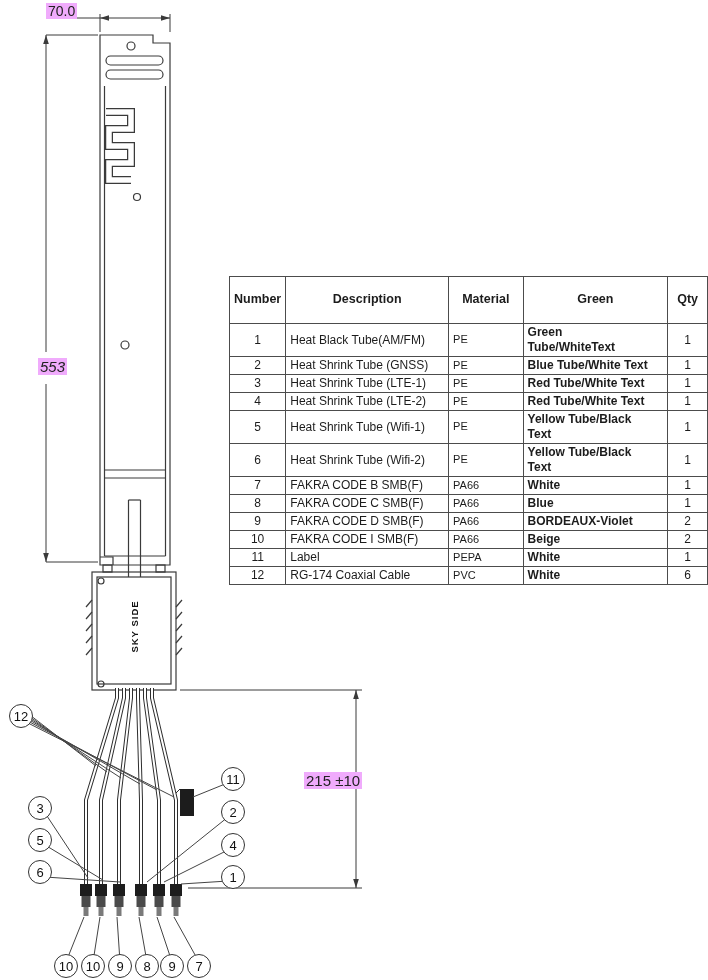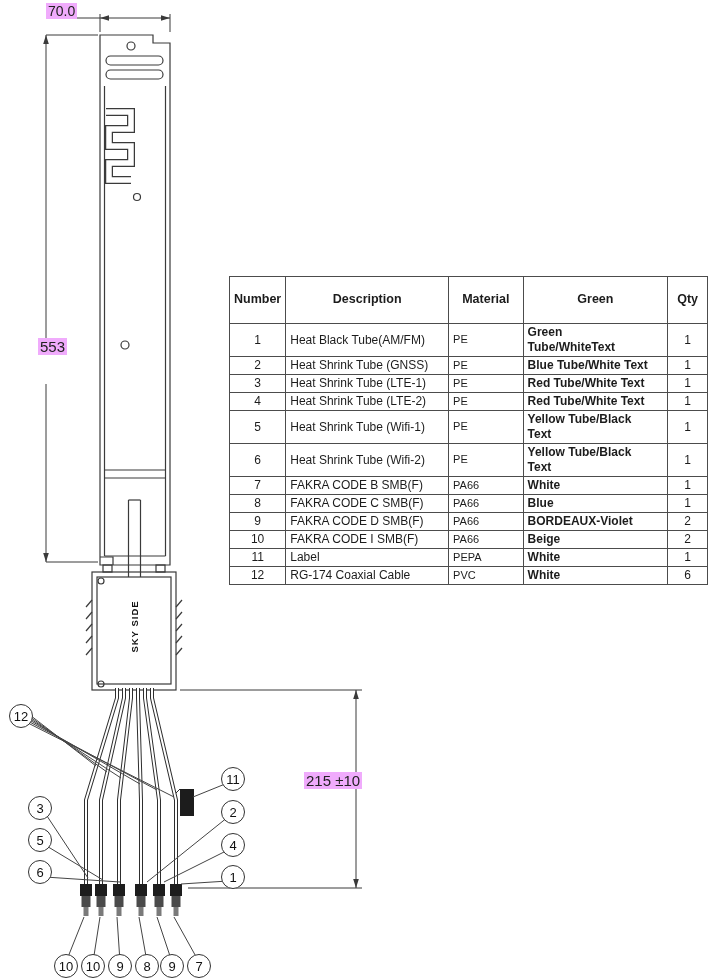--- a/index.html
+++ b/index.html
@@ -6,21 +6,21 @@
   body {
     width:708px; height:980px; position:relative; overflow:hidden;
     background:#ffffff; font-family:"Liberation Sans", sans-serif; color:#1c1c1c;
   }
   .canvas { position:absolute; inset:0; }
   svg.drawing { position:absolute; left:0; top:0; }
 
   
   .dim { position:absolute; font-size:15px; color:#222; background:#f0abfc; padding:0 2px; white-space:nowrap;margin-left:12px; }
   .dim-70  { left:34px;  top:3px;   font-size:14px; }
-  .dim-553 { left:26px;  top:338px; }
+  .dim-553 { left:26px;  top:358px;font-style:italic; }
   .dim-215 { left:292px; top:772px; }
 
   
   .sky-wrap { position:absolute; left:106px; top:597px; width:56px; height:58px;
               display:flex; align-items:center; justify-content:center; }
   .sky-wrap span { transform:rotate(-90deg); font-size:9.5px; font-weight:bold;
                    letter-spacing:1px; color:#111; white-space:nowrap; }
 
   
   .callout { position:absolute; width:24px; height:24px; box-sizing:border-box;

